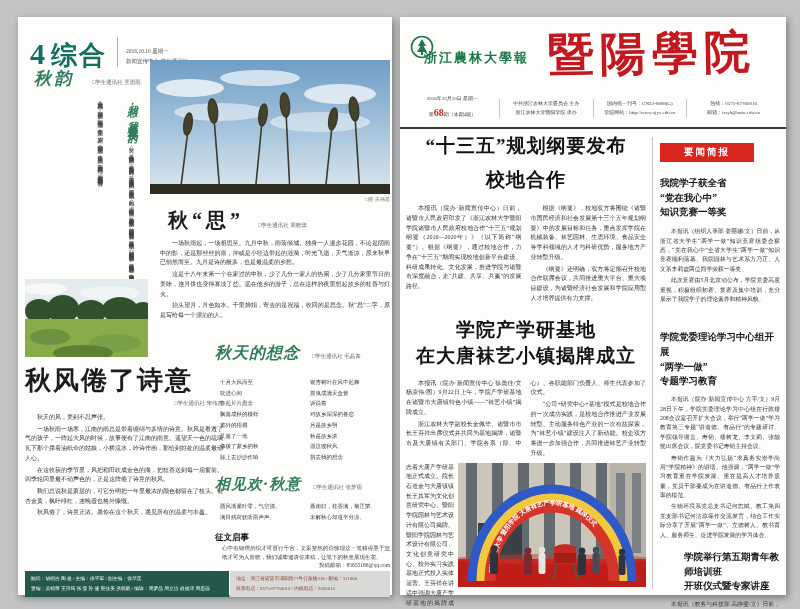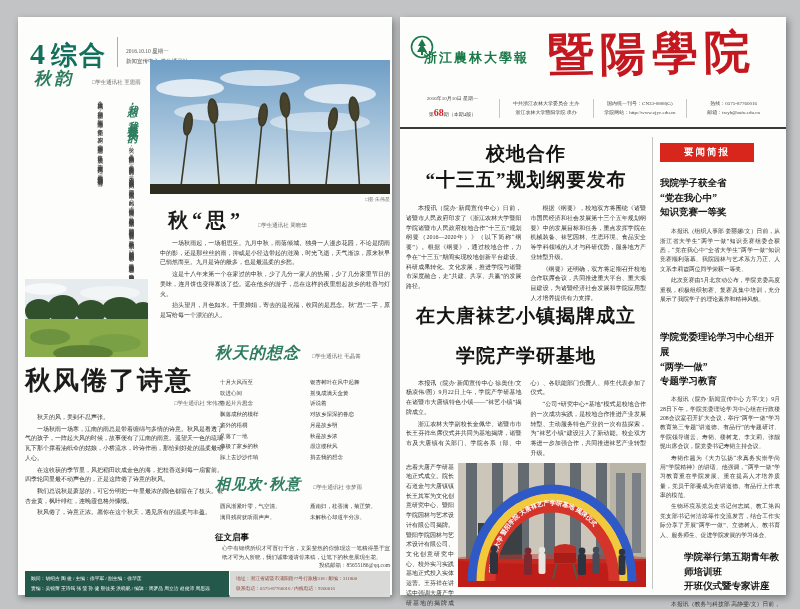--- a/index.html
+++ b/index.html
@@ -221,29 +221,29 @@
       </div>
       <div class="info-cell">
         <div>热线：0575-87760016</div>
         <div>邮箱：twyb@zafu.edu.cn</div>
       </div>
     </div>
     <div class="abs thick-rule"></div>
     <div class="abs v-divider"></div>
 
     <div class="abs main-col">
+      <div class="lead-h">“十三五”规划纲要发布</div>
       <div class="lead-h" style="margin-top:8px;">校地合作</div>
-      <div class="lead-h">“十三五”规划纲要发布</div>
       <div class="smallbody two-col" style="margin-top:12px;">
         <p>本报讯（院办·新闻宣传中心）日前，诸暨市人民政府印发了《浙江农林大学暨阳学院诸暨市人民政府校地合作“十三五”规划纲要（2016—2020年）》（以下简称“纲要”）。根据《纲要》，通过校地合作，力争在“十三五”期间实现校地创新平台建设、科研成果转化、文化发展，推进学院与诸暨市深度融合，走“共建、共享、共赢”的发展路径。</p>
         <p>根据《纲要》，校地双方将围绕《诸暨市国民经济和社会发展第十三个五年规划纲要》中的发展目标和任务，重点发挥学院在机械装备、袜艺园林、生态环境、食品安全等学科领域的人才与科研优势，服务地方产业转型升级。</p>
         <p>《纲要》还明确，双方将定期召开校地合作联席会议，共同推进重大平台、重大项目建设，为诸暨经济社会发展和学院应用型人才培养提供有力支撑。</p>
       </div>
+      <div class="lead-h" style="margin-top:14px;">学院产学研基地</div>
       <div class="lead-h">在大唐袜艺小镇揭牌成立</div>
-      <div class="lead-h" style="margin-top:14px;">学院产学研基地</div>
       <div class="smallbody two-col" style="margin-top:10px;">
         <p>本报讯（院办·新闻宣传中心 徐奥佳/文 杨凌伟/图）9月22日上午，学院产学研基地在诸暨市大唐镇特色小镇——“袜艺小镇”揭牌成立。</p>
         <p>浙江农林大学副校长金佩华、诸暨市市长王芬祥出席仪式并共同为基地揭牌，诸暨市及大唐镇有关部门、学院各系（部、中心）、各职能部门负责人、师生代表参加了仪式。</p>
         <p>“公司+研究中心+基地”模式是校地合作的一次成功实践，是校地合作推进产业发展转型、主动服务特色产业的一次有益探索，为“袜艺小镇”建设注入了新动能。校企双方将进一步加强合作，共同推进袜艺产业转型升级。</p>
       </div>
       <div class="photo-row">
         <div class="side-text">志着大唐产学研基地正式成立。院长石道金与大唐镇镇长王其军为文化创意研究中心、暨阳学院园林与艺术设计有限公司揭牌。暨阳学院园林与艺术设计有限公司、文化创意研究中心、校外实习实践基地正式投入实体运营。王芬祥在讲话中强调大唐产学研基地的揭牌成立，是校地合作“公司</div>
         <div class="photo-frame" style="width:188px;height:124px;">
           <svg width="188" height="124" viewBox="0 0 188 124">
             <rect width="188" height="124" fill="#ccc6ba"></rect>

